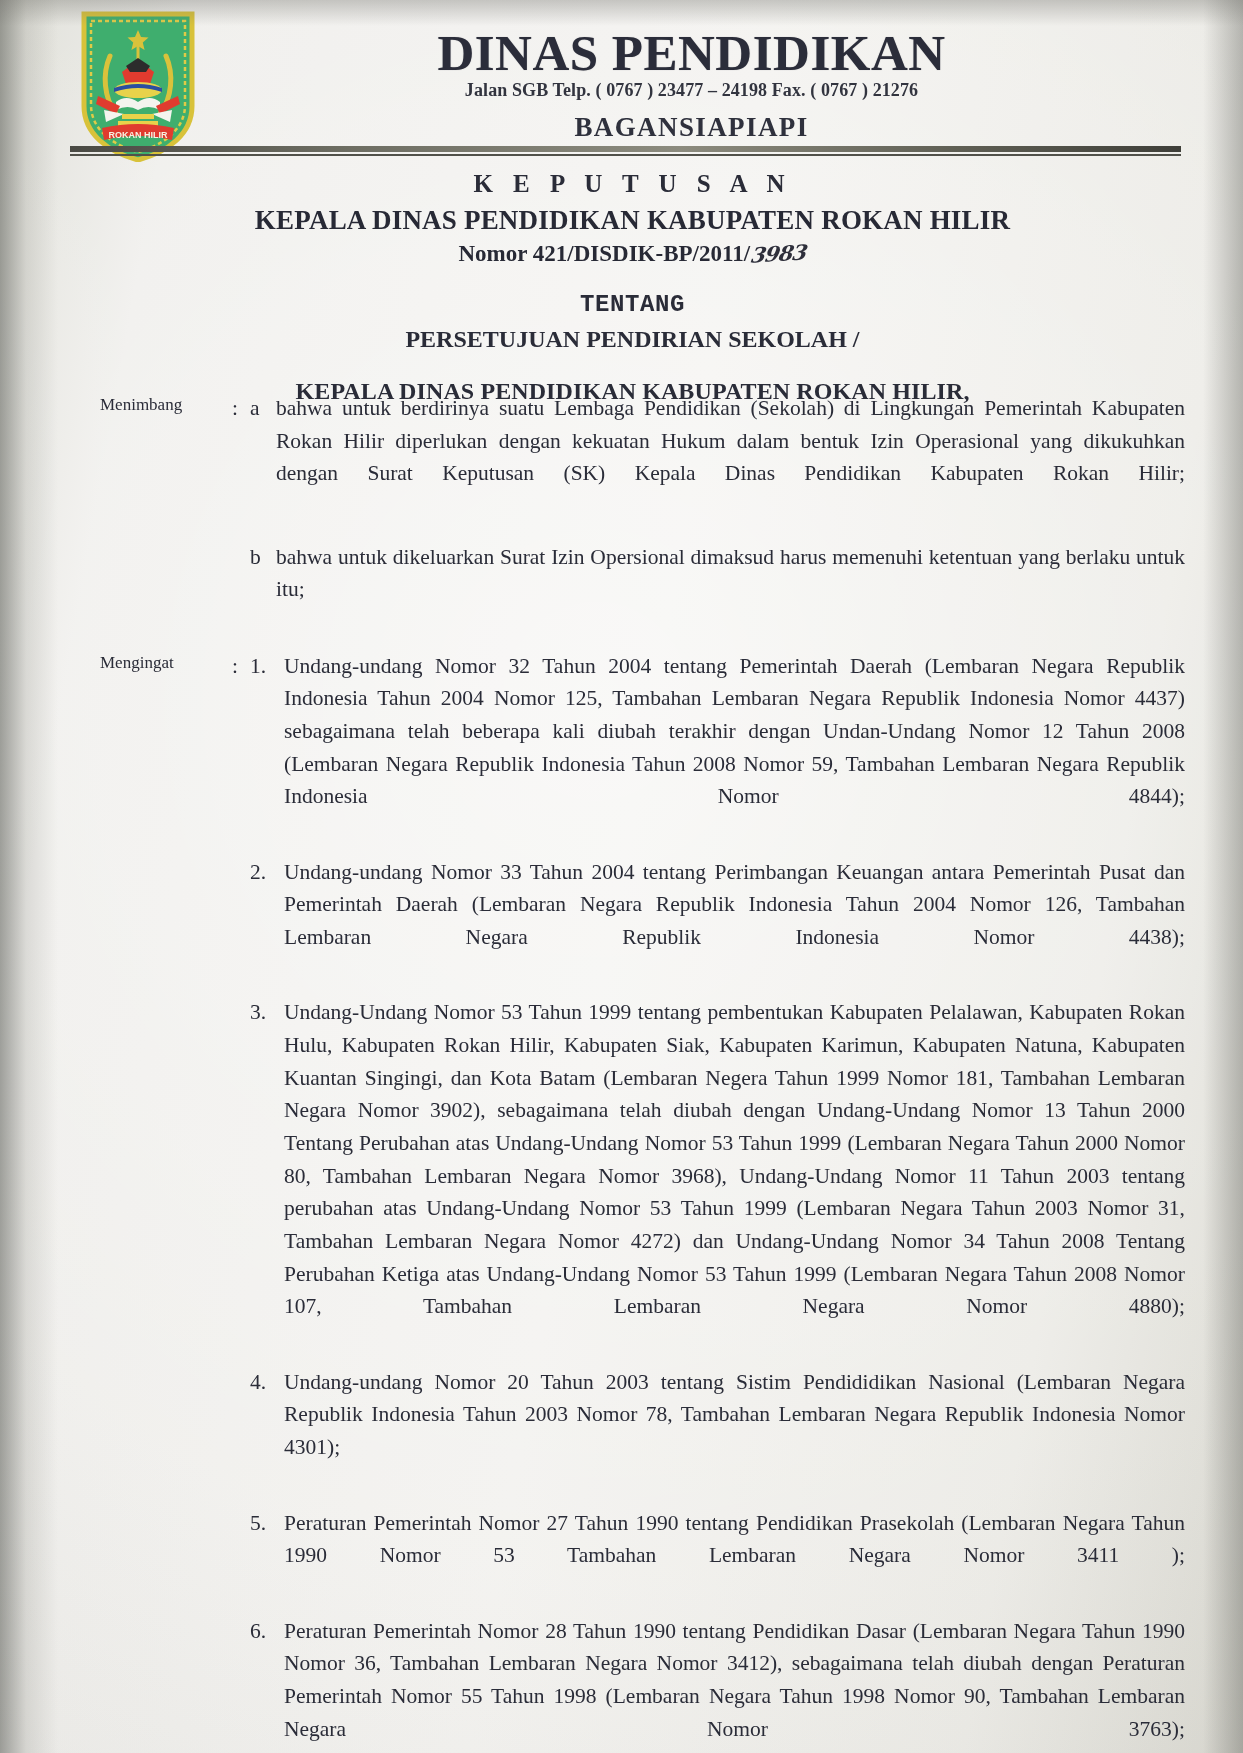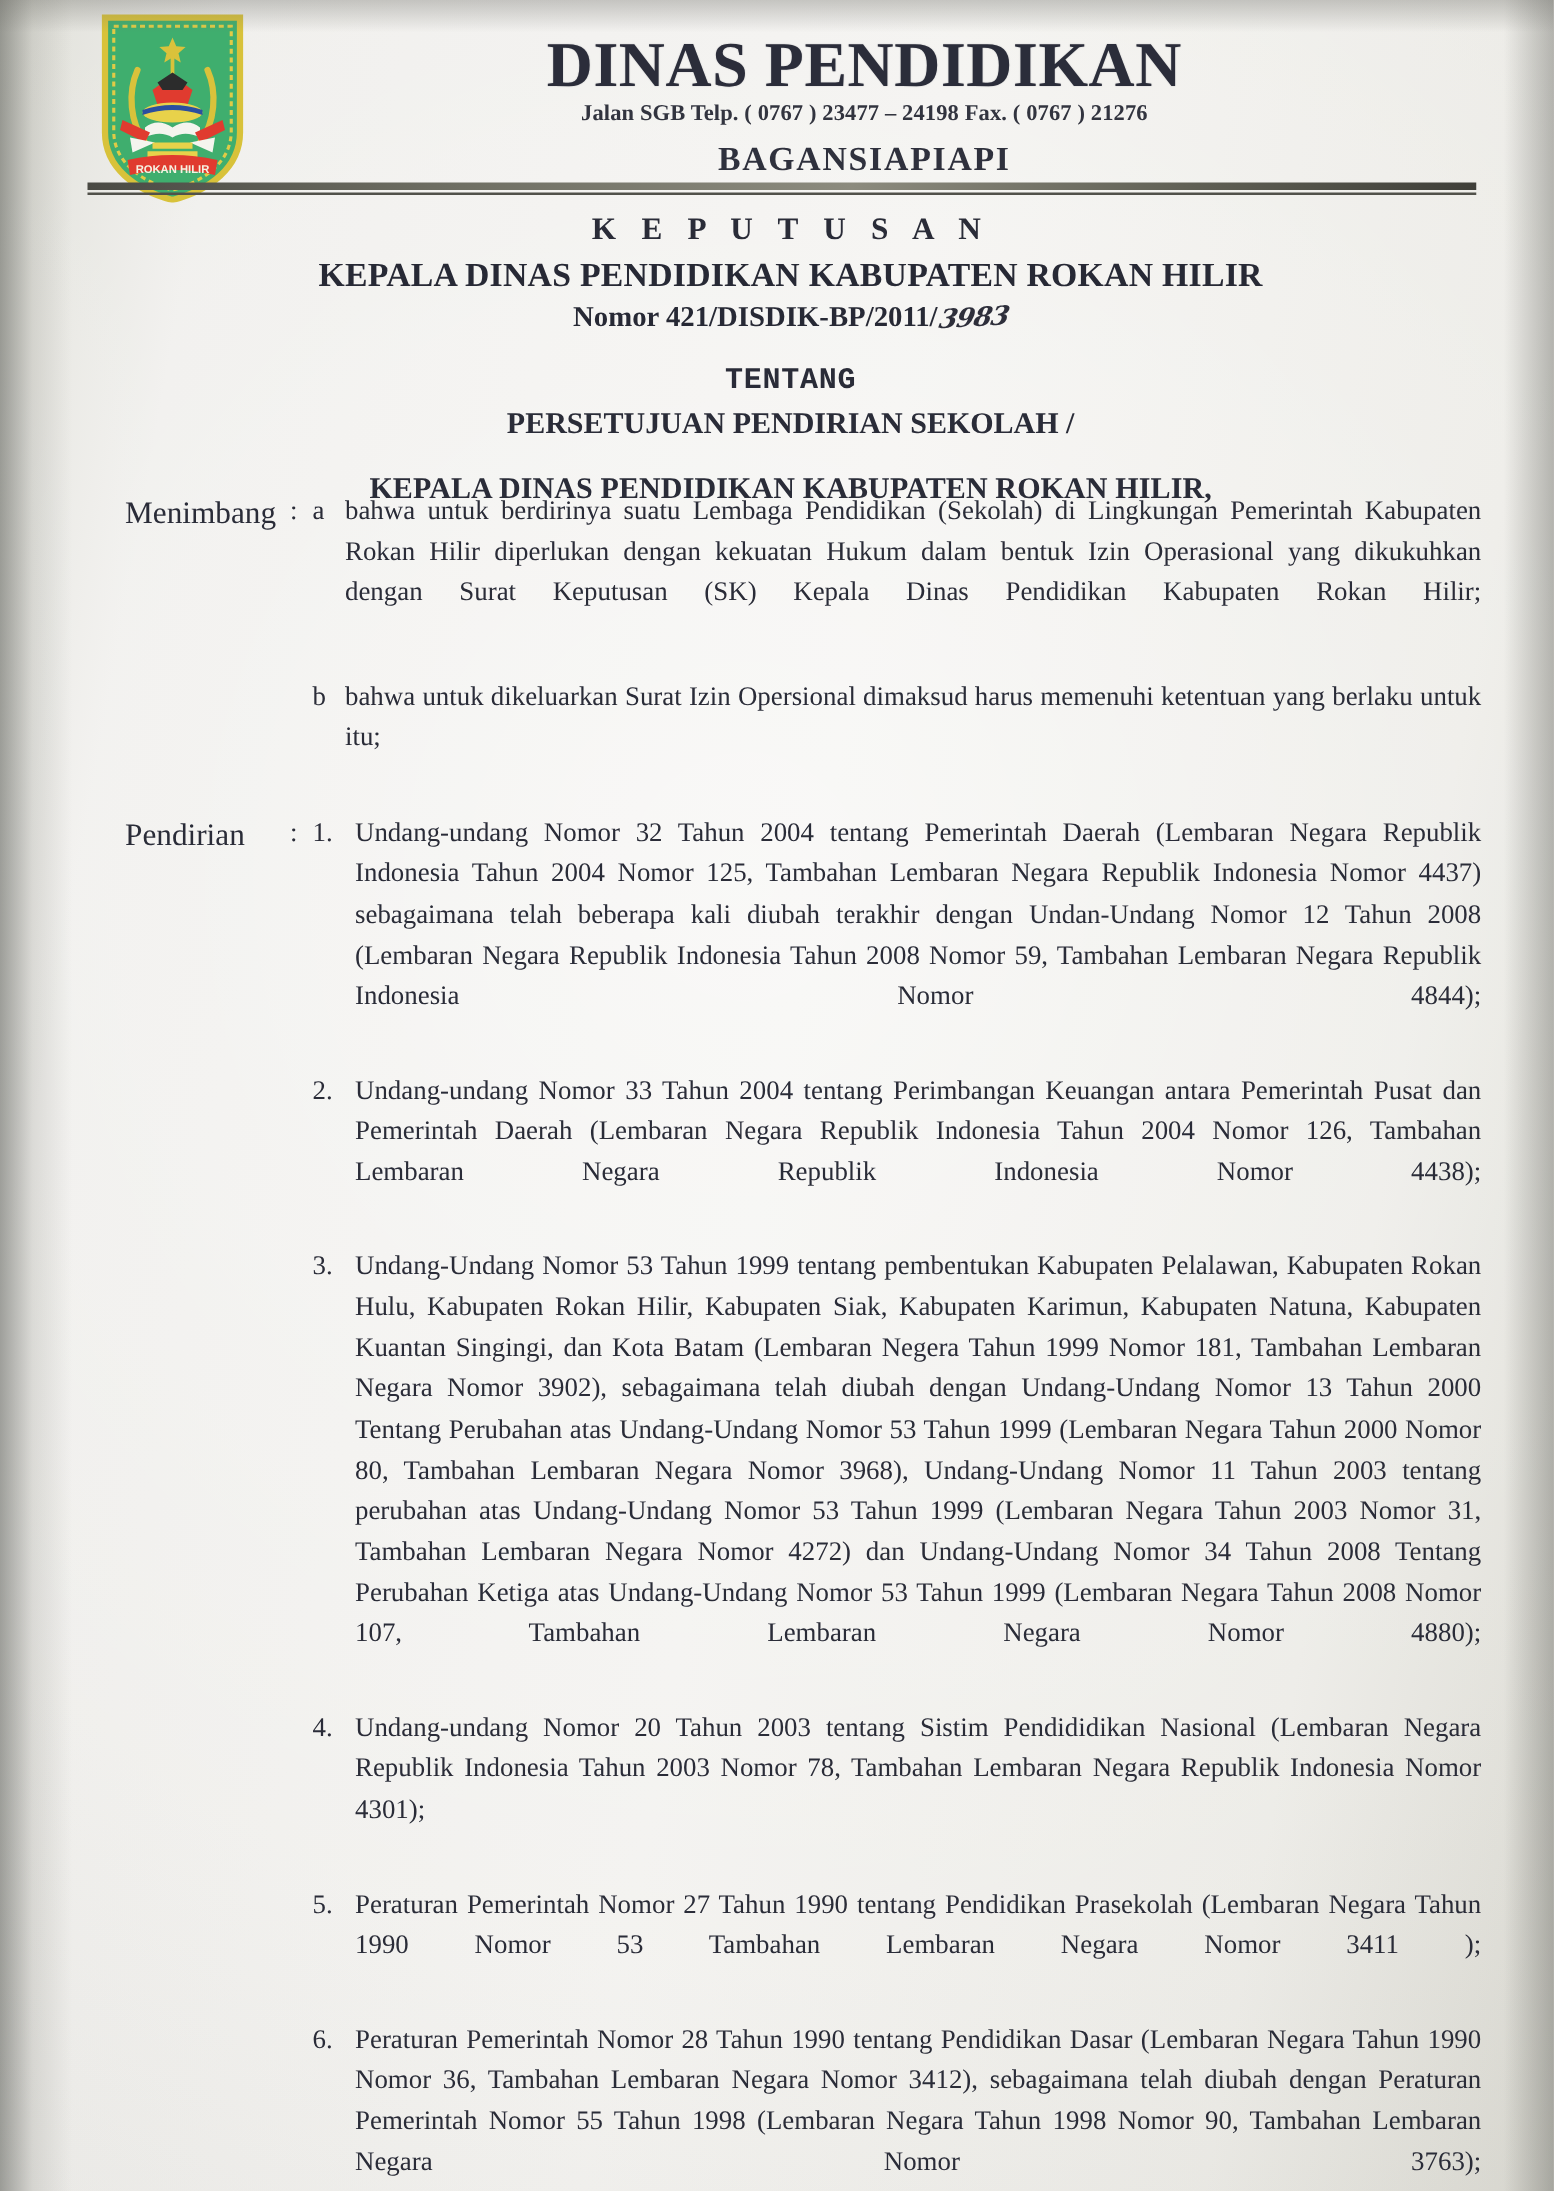--- a/index.html
+++ b/index.html
@@ -238,21 +238,21 @@
     line-height: 1.52;
   }
   .clause {
     display: flex;
     align-items: flex-start;
     margin-bottom: 11px;
   }
   .clause-label {
     flex: 0 0 132px;
     width: 132px;
-    font-size: 25px;
+    font-size: 17px;
     white-space: nowrap;
   }
   .clause-colon {
     flex: 0 0 18px;
     width: 18px;
     text-align: left;
   }
   .clause-items {
     flex: 1;
     min-width: 0;
@@ -459,21 +459,21 @@
         </div>
         <div class="gap-a"></div>
         <div class="item">
           <div class="item-marker letter">b</div>
           <div class="item-text">bahwa untuk dikeluarkan Surat Izin Opersional dimaksud harus memenuhi ketentuan yang berlaku untuk itu;</div>
         </div>
       </div>
     </div>
 
     <div class="clause">
-      <div class="clause-label">Pendirian</div>
+      <div class="clause-label">Mengingat</div>
       <div class="clause-colon">:</div>
       <div class="clause-items" id="mengingat-items">
           <div class="item">
             <div class="item-marker">1.</div>
             <div class="item-text">Undang-undang Nomor 32 Tahun 2004 tentang Pemerintah Daerah (Lembaran Negara Republik Indonesia Tahun 2004 Nomor 125, Tambahan Lembaran Negara Republik Indonesia Nomor 4437) sebagaimana telah beberapa kali diubah terakhir dengan Undan-Undang Nomor 12 Tahun 2008 (Lembaran Negara Republik Indonesia Tahun 2008 Nomor 59, Tambahan Lembaran Negara Republik Indonesia Nomor 4844);</div>
           </div>
           <div class="item">
             <div class="item-marker">2.</div>
             <div class="item-text">Undang-undang Nomor 33 Tahun 2004 tentang Perimbangan Keuangan antara Pemerintah Pusat dan Pemerintah Daerah (Lembaran Negara Republik Indonesia Tahun 2004 Nomor 126, Tambahan Lembaran Negara Republik Indonesia Nomor 4438);</div>
           </div>

